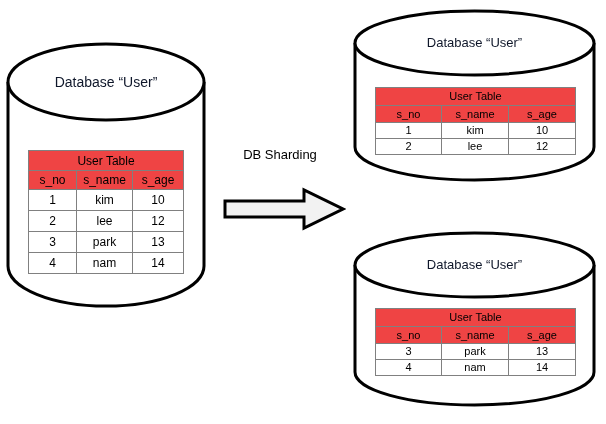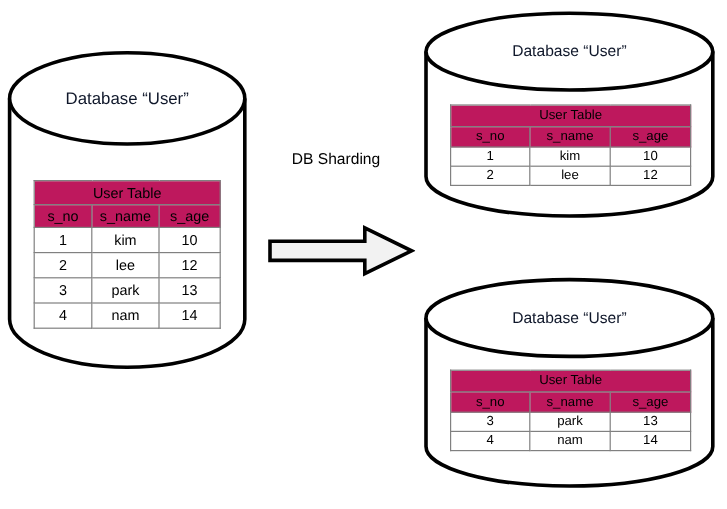--- a/index.html
+++ b/index.html
@@ -49,21 +49,21 @@
     border: 1px solid #808080;
     text-align: center;
     color: #000;
     font-weight: normal;
     padding: 0;
     line-height: 1.0;
     background: #ffffff;
   }
   .dbtable .title-cell,
   .dbtable .hdr-cell {
-    background: #be185d;
+    background: #ef4444;
   }
 
   
   .arrow-wrap {
     position: absolute;
   }
 
   
   .proc-label {
     position: absolute;
@@ -116,21 +116,21 @@
         <td>13</td>
       </tr>
       <tr>
         <td style="height:20px;">4</td>
         <td>nam</td>
         <td>14</td>
       </tr>
     </tbody>
   </table>
 
-  <div class="proc-label" style="left:215px; top:125px; width:130px; font-size:13px;">DB Sharding</div>
+  <div class="proc-label" style="left:215px; top:147px; width:130px; font-size:13px;">DB Sharding</div>
 
   <div class="arrow-wrap" style="left:222px; top:187px; width:124px; height:44px;">
     <svg width="124" height="44" viewBox="0 0 124 44">
       <path d="M3,14 L82,14 L82,3 L121,22 L82,41 L82,30 L3,30 Z" fill="#f2f2f2" stroke="#000000" stroke-width="3" stroke-linejoin="miter"></path>
     </svg>
   </div>
 
   <div class="cylinder" style="left:353px; top:8px; width:243px; height:174px;">
     <svg class="cyl-svg" width="243" height="174" viewBox="0 0 243 174">
       <path d="M2,35 L2,139 A119.5,33 0 0 0 241,139 L241,35" fill="#ffffff" stroke="#000000" stroke-width="3"></path>

